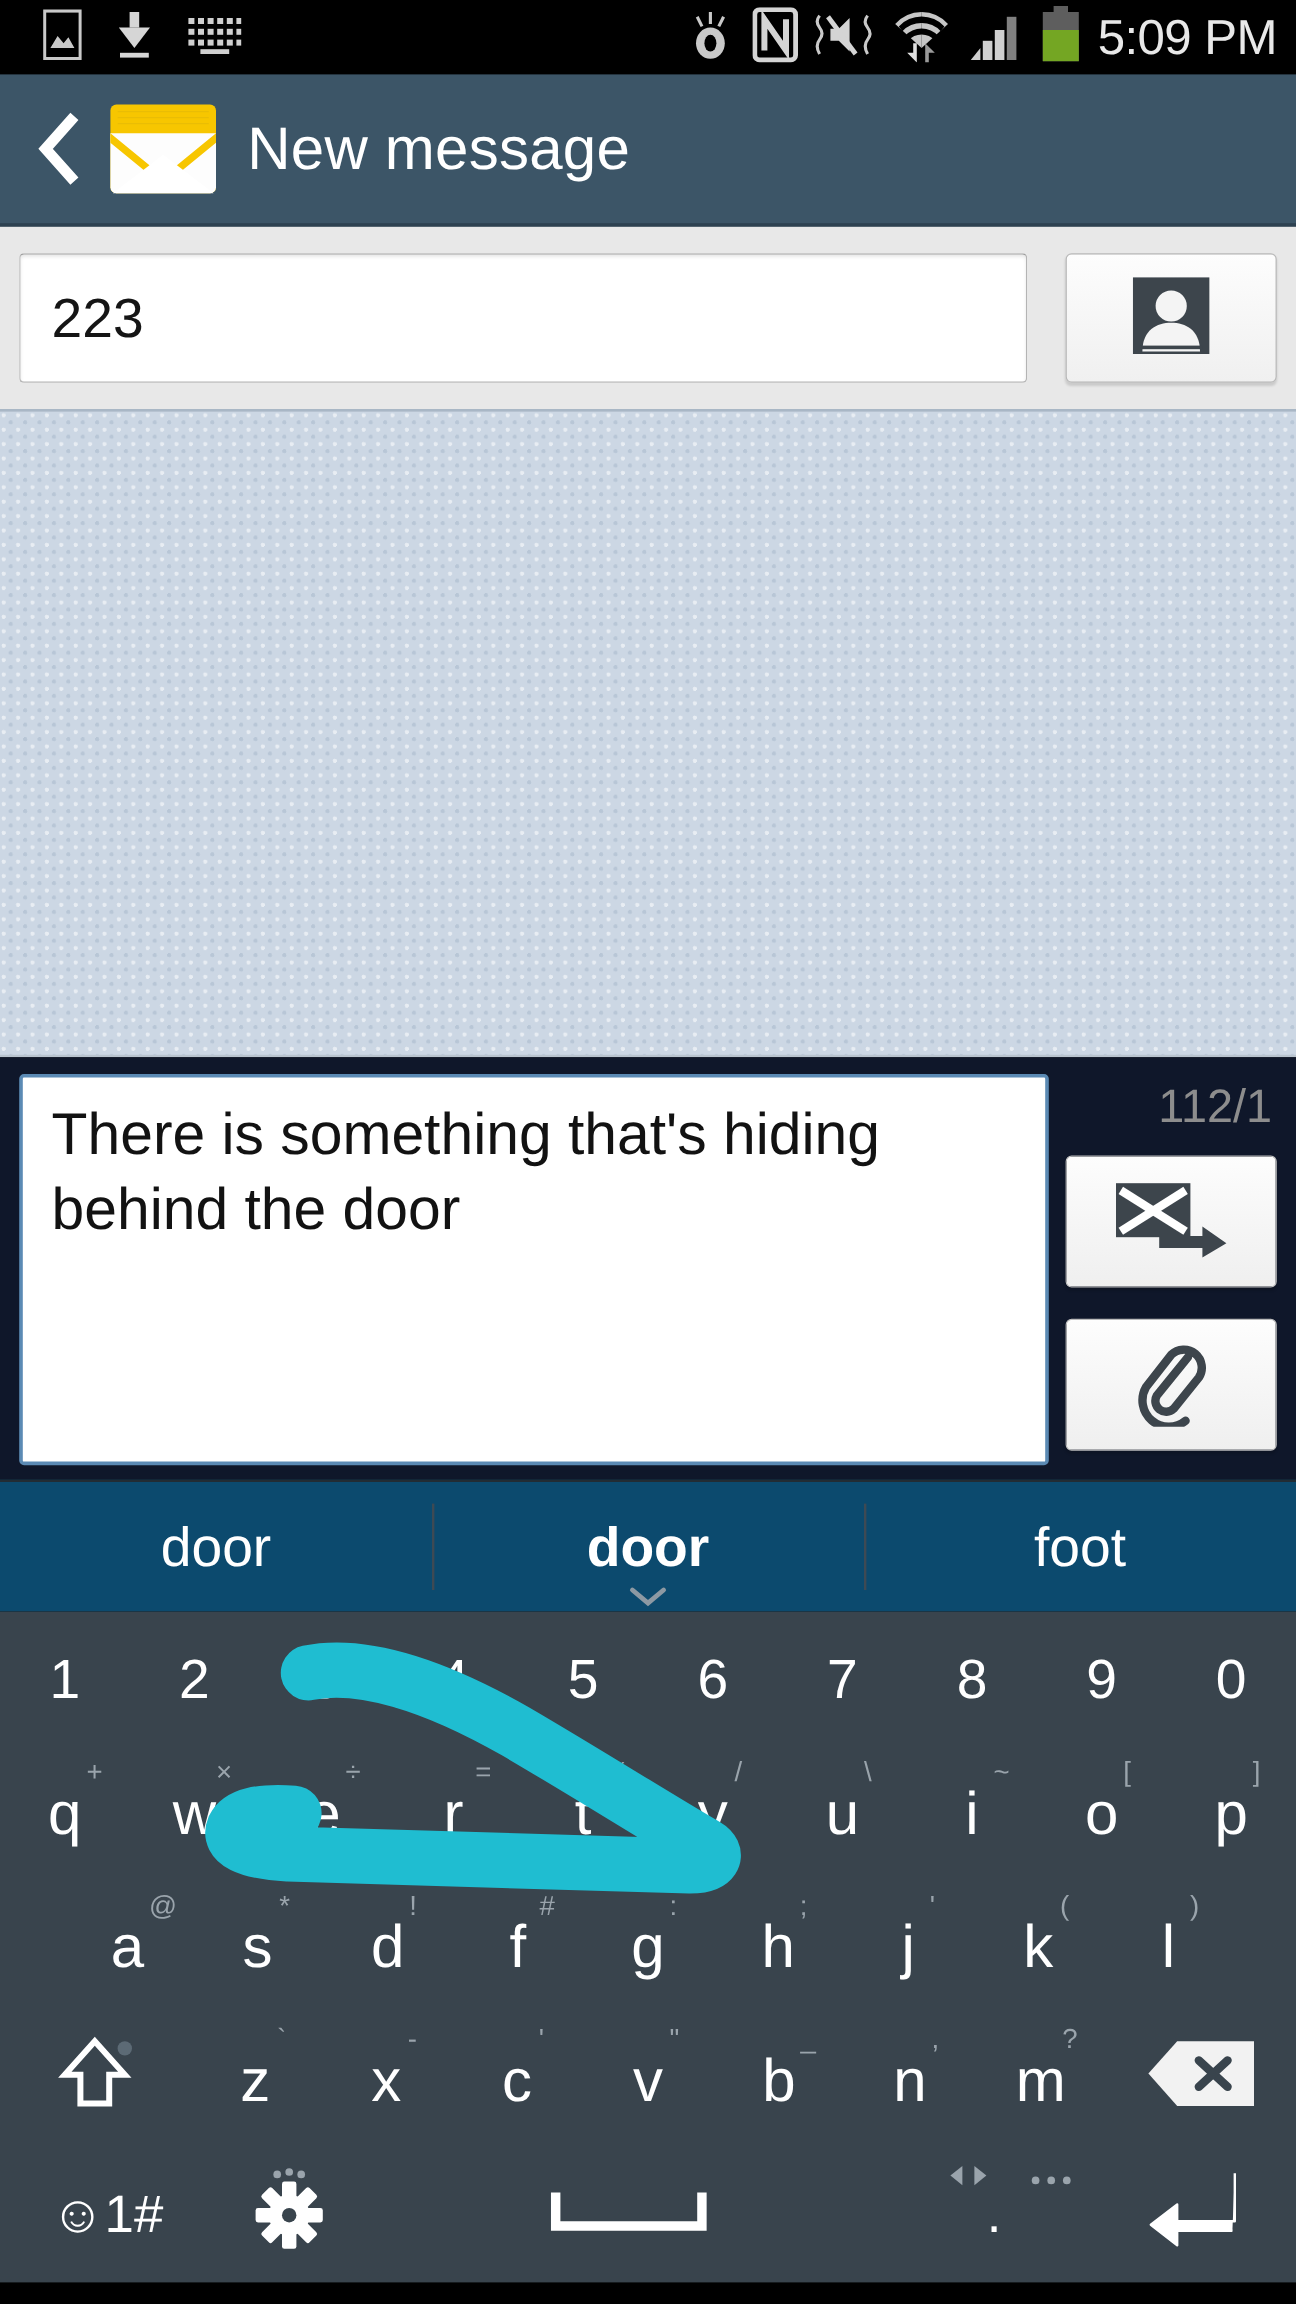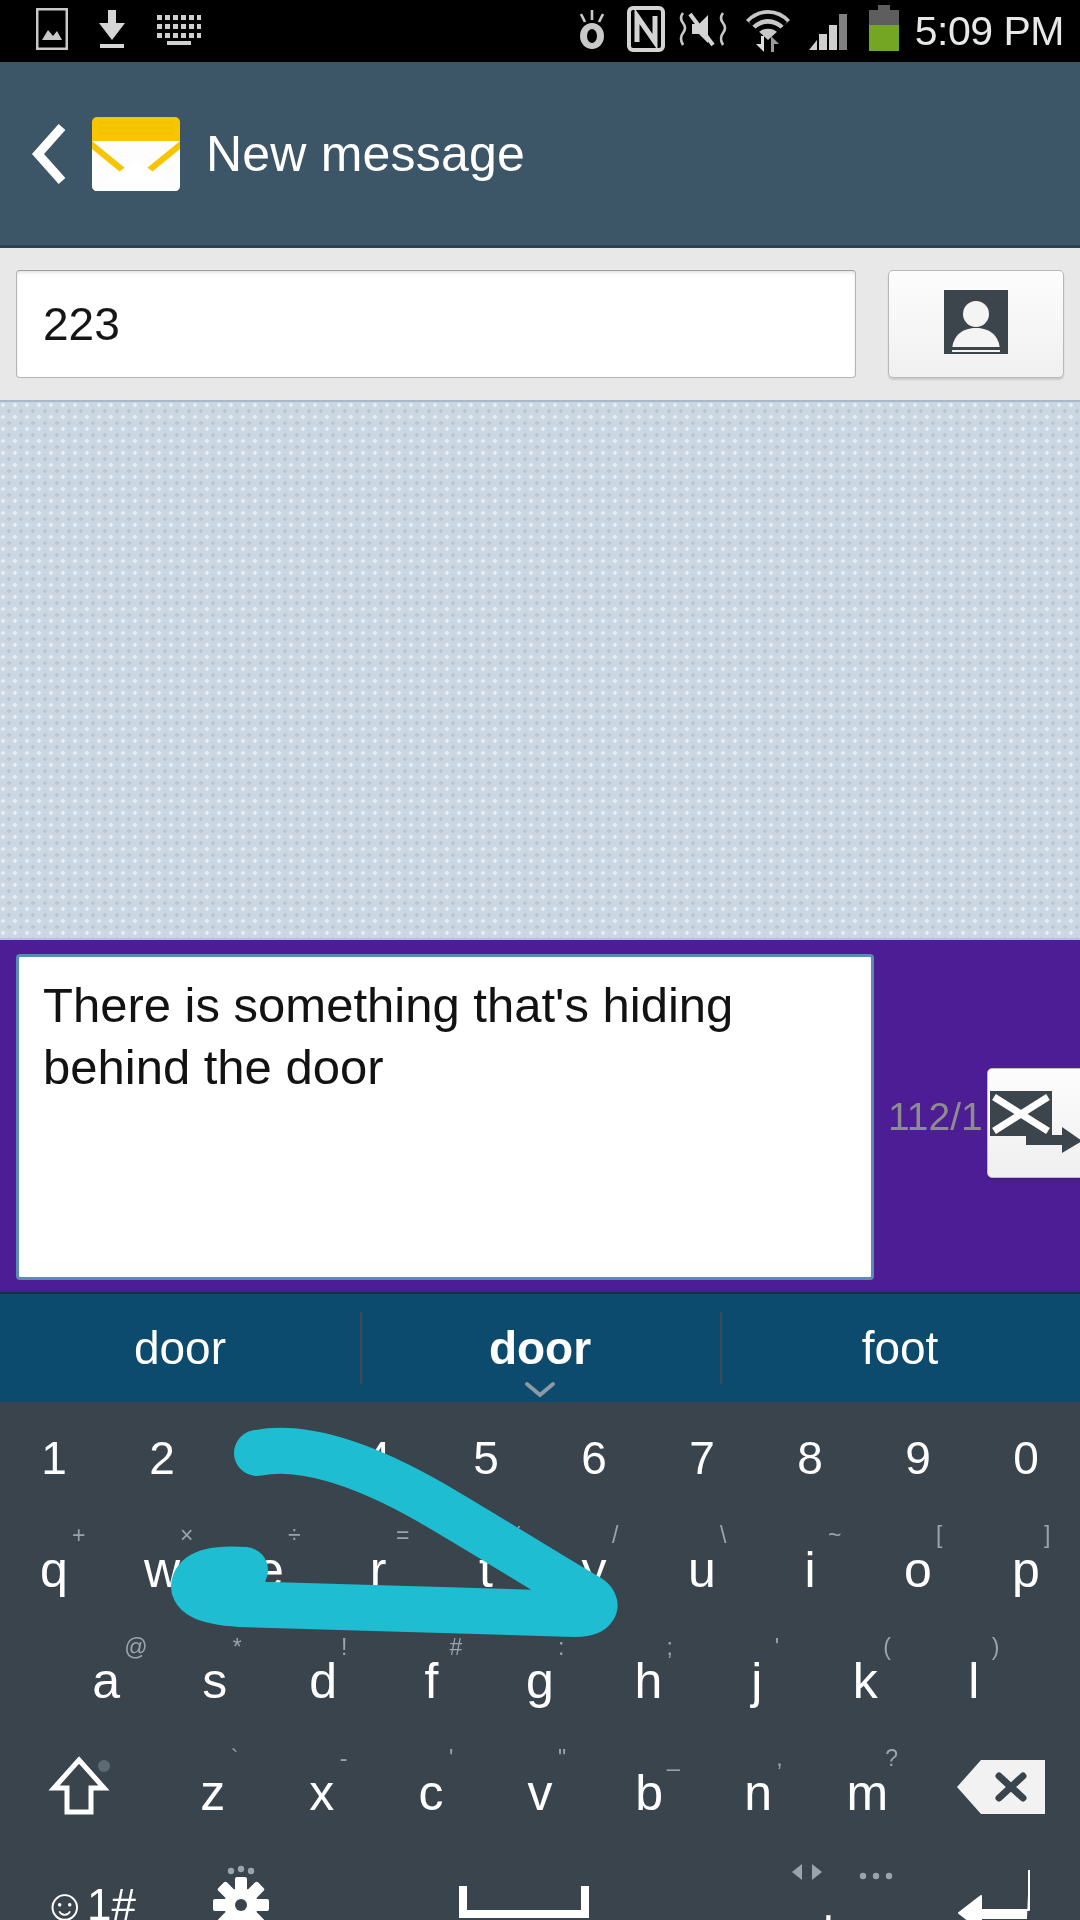--- a/index.html
+++ b/index.html
@@ -14,21 +14,21 @@
   #status-left { display:flex; align-items:center; gap:28px; }
   #status-right { margin-left:auto; display:flex; align-items:center; gap:14px; }
   .sicon { display:block; }
   #status-clock {
     font-size:41px; color:#e8e8e8; margin-left:14px; letter-spacing:-0.5px;
     font-family:"Liberation Sans", sans-serif;
   }
 
   
   #title-bar {
-    height:186px; background:#3c5567;
+    height:127px; background:#3c5567;
     display:flex; align-items:center; padding-left:22px;
     border-bottom:3px solid #2d4150;
   }
   #back-chevron { width:58px; height:70px; flex:none; margin-right:10px; }
   #app-envelope-icon { width:92px; height:78px; flex:none; margin-right:24px; }
   #title-text { color:#fff; font-size:50px; font-weight:400; letter-spacing:0.2px; }
 
   
   #recipient-row {
     height:152px; background:#e8e8e8;
@@ -58,32 +58,32 @@
     background-image:
       radial-gradient(circle at 3px 3px, rgba(255,255,255,.55) 1.6px, transparent 1.9px),
       radial-gradient(circle at 9px 9px, rgba(160,178,198,.45) 1.6px, transparent 1.9px);
     background-size:12px 12px, 12px 12px;
     border-top:2px solid #a9b7c6;
     border-bottom:2px solid #b9c4cf;
   }
 
   
   #compose-row {
-    height:352px; background:#4c1d95;
+    height:352px; background:#0f172a;
     display:flex; padding:14px 16px 12px 16px; gap:14px;
   }
   #message-input {
     flex:1; background:#fff;
     border:3px solid #5b8ab4; border-radius:4px;
     padding:18px 24px;
     font-size:49px; line-height:1.26; color:#121212;
     overflow:hidden;
   }
   #compose-side {
-    width:176px; display:flex; flex-direction:row; align-items:center;
+    width:176px; display:flex; flex-direction:column; align-items:center;
   }
   #char-counter {
     font-size:39px; color:#8d8d8d; height:56px;
     display:flex; align-items:center; justify-content:flex-end;
     width:100%; padding-right:4px;
   }
   .side-button {
     width:176px; height:110px; border-radius:5px;
     background:linear-gradient(#fdfdfd,#efefef);
     border:1px solid #bcbcbc;

